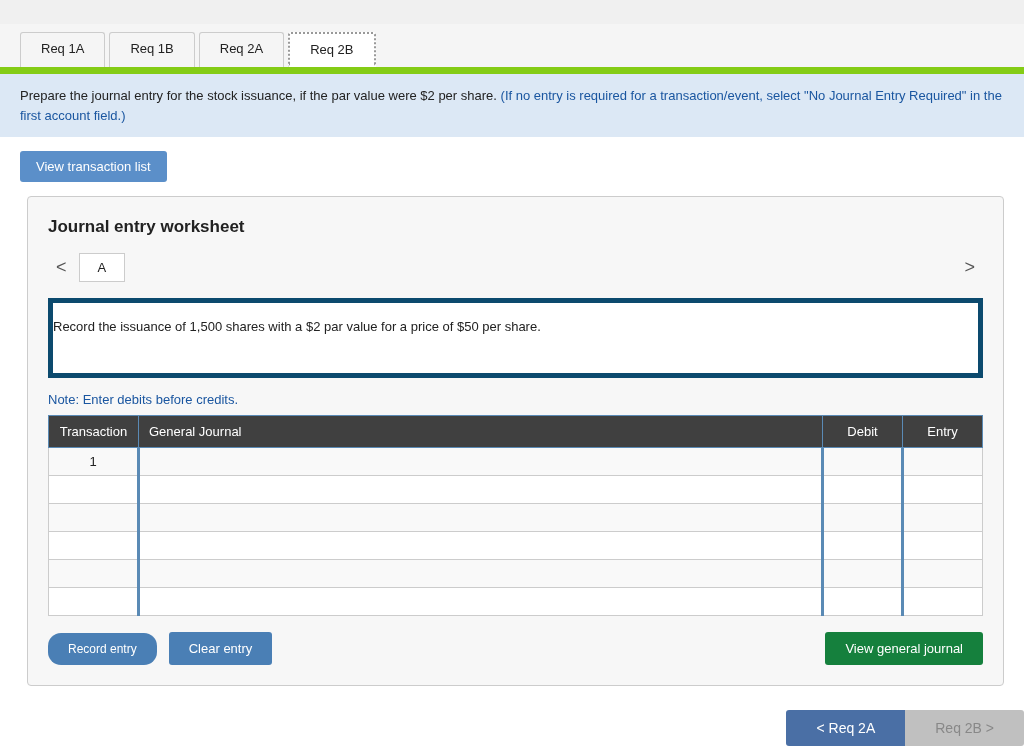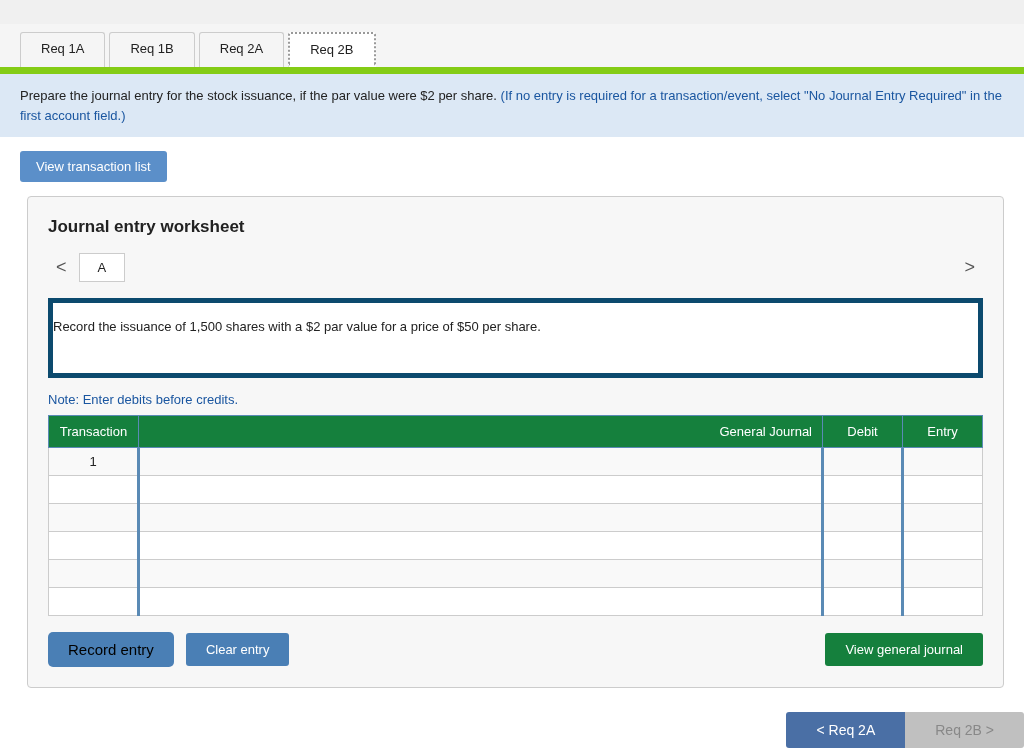--- a/index.html
+++ b/index.html
@@ -114,36 +114,36 @@
       font-size: 13px;
       margin-bottom: 8px;
     }
     
     .journal-table {
       width: 100%;
       border-collapse: collapse;
       margin-bottom: 16px;
     }
     .journal-table thead tr {
-      background: #15803d;
+      background: #404040;
       color: #fff;
     }
     .journal-table thead th {
       padding: 8px 10px;
       text-align: center;
       font-weight: normal;
       font-size: 13px;
       border: 1px solid #5a8ab5;
     }
     .journal-table thead th:first-child {
       text-align: center;
       width: 90px;
     }
     .journal-table thead th:nth-child(2) {
-      text-align: right;
+      text-align: left;
     }
     .journal-table thead th:nth-child(3),
     .journal-table thead th:nth-child(4) {
       width: 80px;
     }
     .journal-table tbody tr {
       background: #fff;
     }
     .journal-table tbody tr:nth-child(odd) {
       background: #f9f9f9;
@@ -182,26 +182,26 @@
       border-left: 3px solid #5a8ab5;
     }
     
     .action-buttons {
       display: flex;
       gap: 12px;
       align-items: center;
     }
     .btn-record {
       background: #4a7fb5;
-      color: #000000;
+      color: #ffffff;
       border: none;
       padding: 9px 20px;
-      border-radius: 5px;
-      cursor: pointer;
-      font-size: 15px;
+      border-radius: 13px;
+      cursor: pointer;
+      font-size: 12px;
     }
     .btn-clear {
       background: #4a7fb5;
       color: #fff;
       border: none;
       padding: 9px 20px;
       border-radius: 3px;
       cursor: pointer;
       font-size: 13px;
     }

